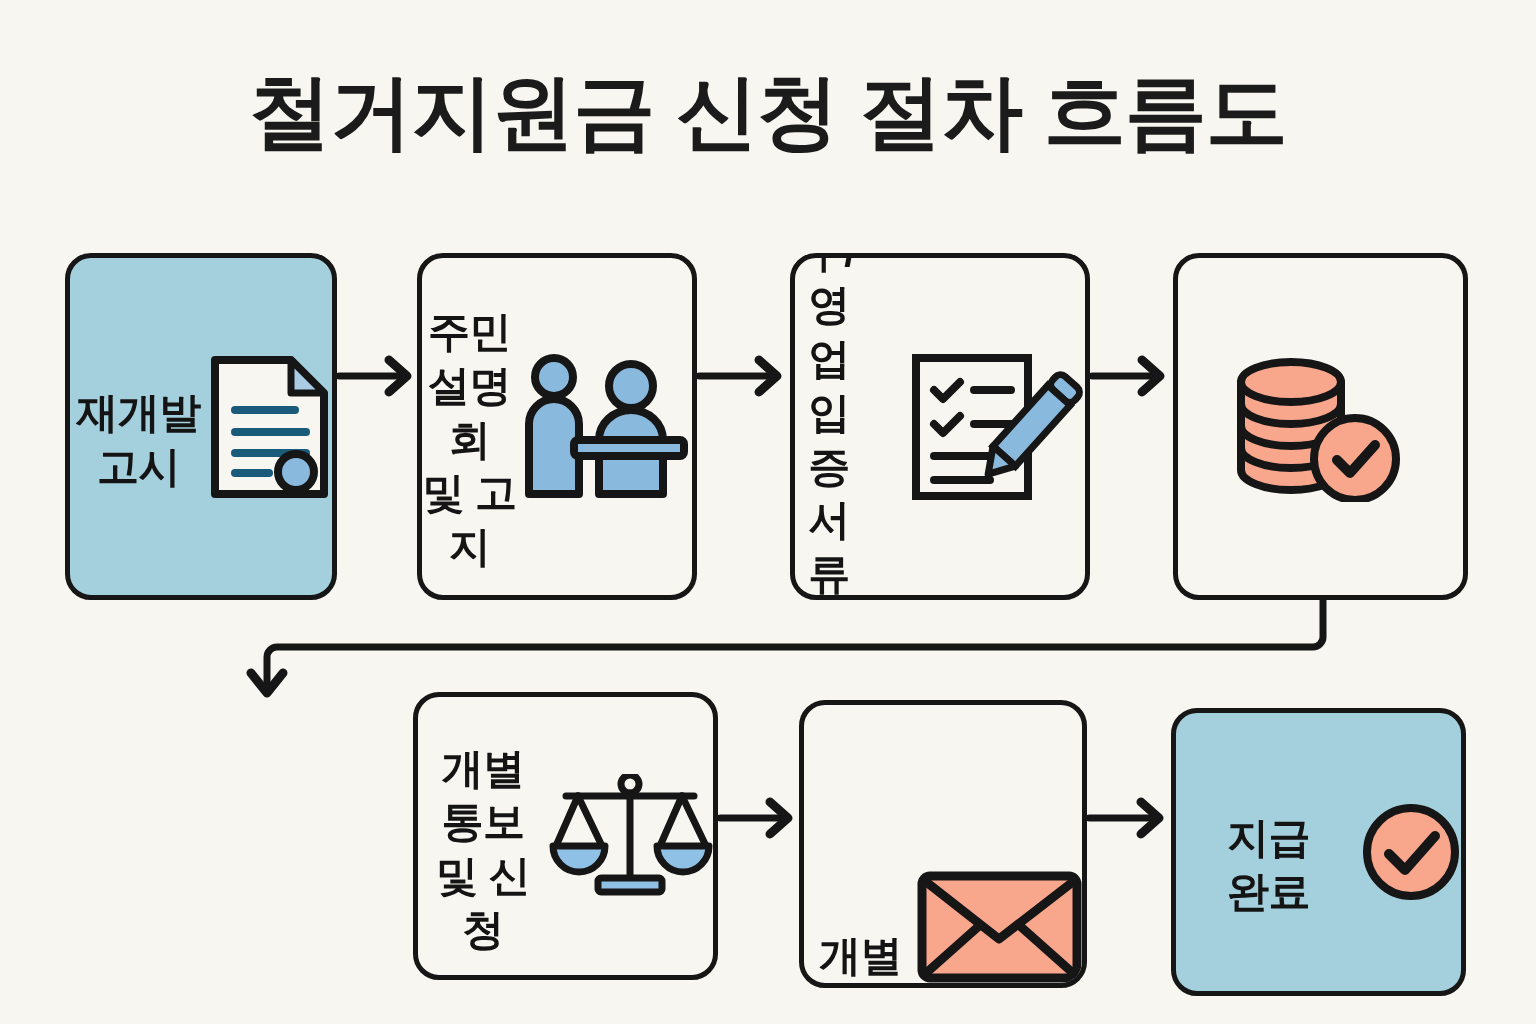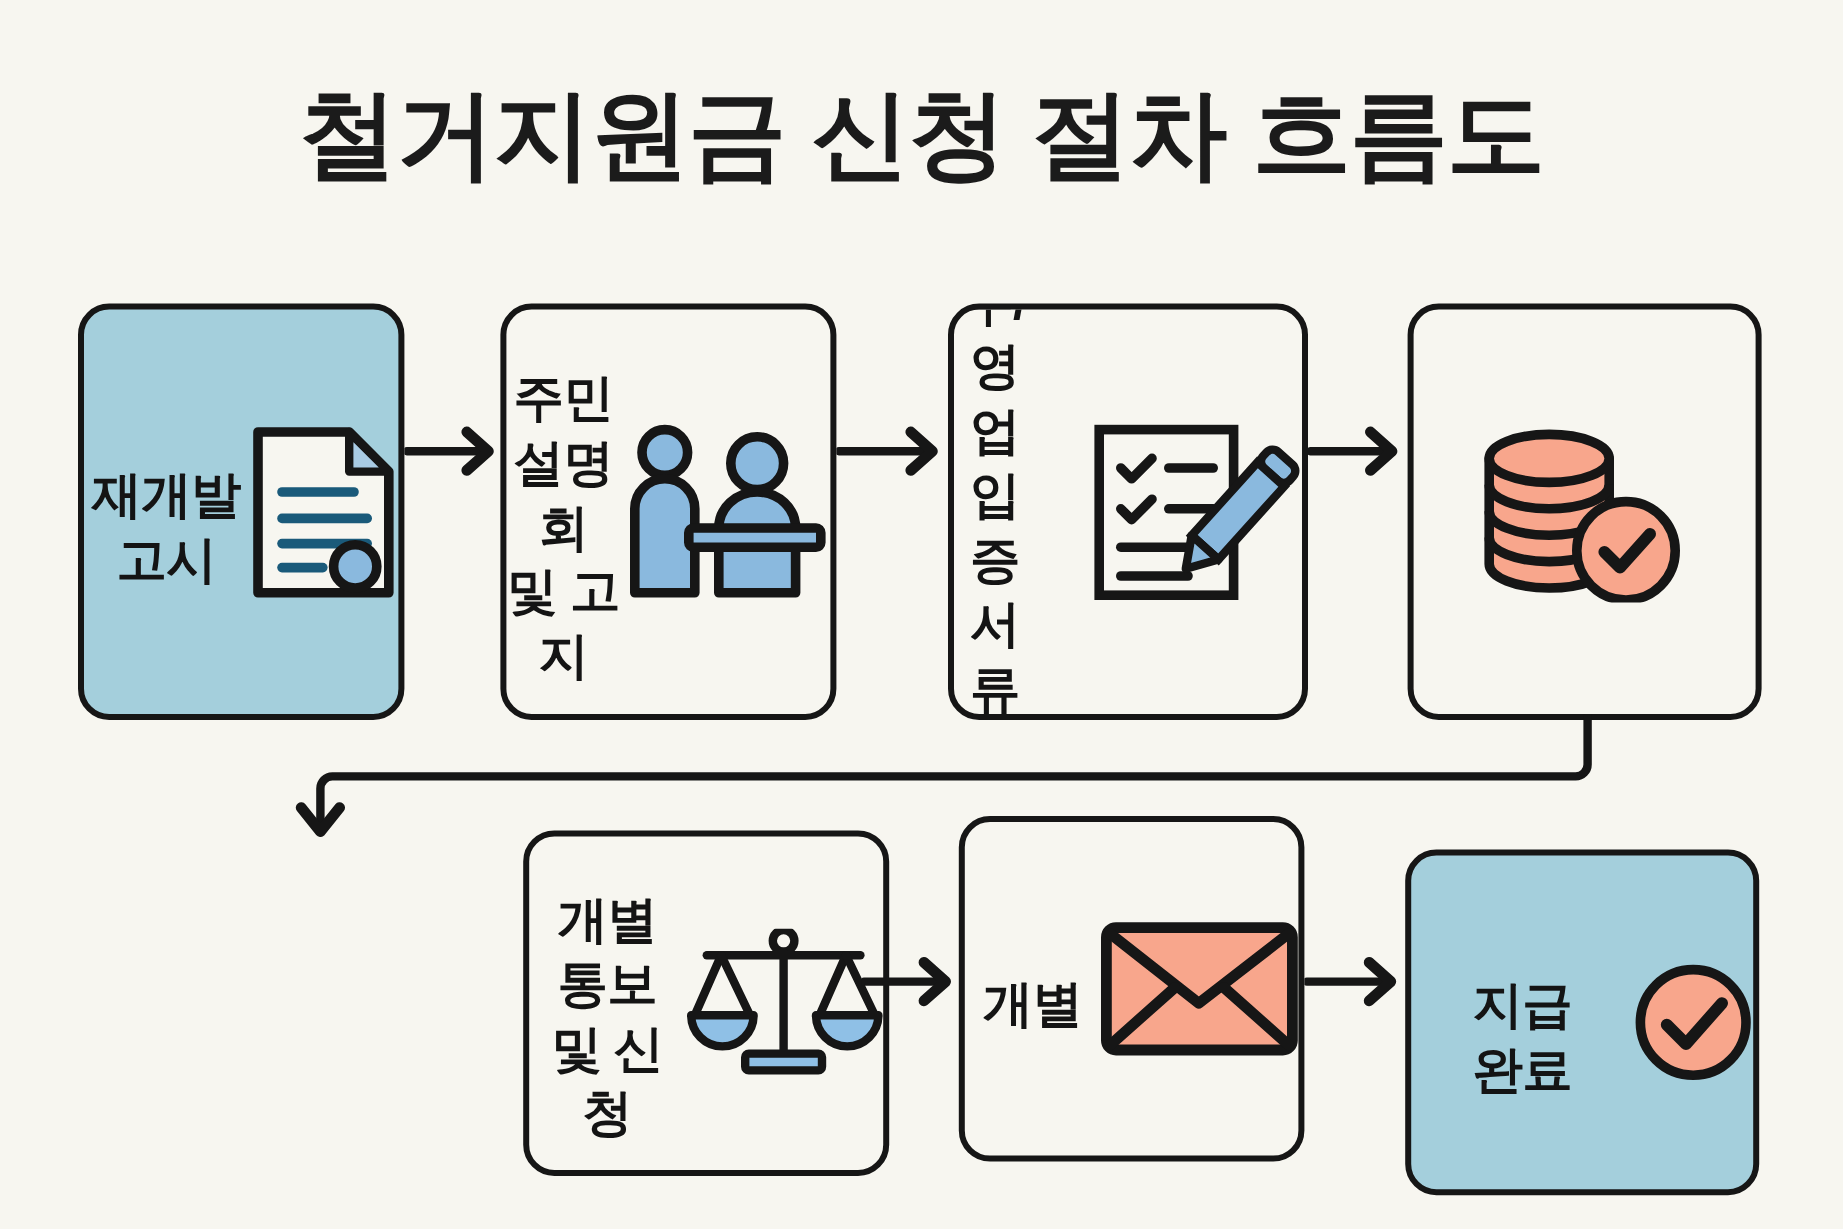--- a/index.html
+++ b/index.html
@@ -137,40 +137,40 @@
         <ellipse cx="58" cy="30" rx="50" ry="20" fill="#f8a68c" stroke="#161616" stroke-width="8"></ellipse>
         <path d="M8 52 a50 20 0 0 0 100 0" fill="none" stroke="#161616" stroke-width="8"></path>
         <path d="M8 74 a50 20 0 0 0 100 0" fill="none" stroke="#161616" stroke-width="8"></path>
         <path d="M8 96 a50 20 0 0 0 100 0" fill="none" stroke="#161616" stroke-width="8"></path>
         <circle cx="122" cy="107" r="41" fill="#f8a68c" stroke="#161616" stroke-width="8"></circle>
         <polyline points="104,108 117,121 142,93" fill="none" stroke="#161616" stroke-width="10" stroke-linecap="round" stroke-linejoin="round"></polyline>
       </svg>
     </div>
   </div>
 
-  <div class="node" style="left:436px; top:692px; width:305px; height:288px;font-family:Liberation Serif, serif;">
+  <div class="node" style="left:413px; top:692px; width:305px; height:288px;">
     <div class="node-label">개별 통보
 및 신청</div>
     <div class="node-icon">
       <svg width="165" height="125" viewBox="0 0 165 125">
         <circle cx="82" cy="10" r="9" fill="none" stroke="#161616" stroke-width="7"></circle>
         <line x1="82" y1="19" x2="82" y2="105" stroke="#161616" stroke-width="7" stroke-linecap="round"></line>
         <line x1="18" y1="22" x2="146" y2="22" stroke="#161616" stroke-width="7" stroke-linecap="round"></line>
         <line x1="30" y1="22" x2="8" y2="72" stroke="#161616" stroke-width="7" stroke-linecap="round"></line>
         <line x1="30" y1="22" x2="54" y2="72" stroke="#161616" stroke-width="7" stroke-linecap="round"></line>
         <path d="M5 72 a26 26 0 0 0 52 0 Z" fill="#8fc0e6" stroke="#161616" stroke-width="7" stroke-linejoin="round"></path>
         <line x1="134" y1="22" x2="112" y2="72" stroke="#161616" stroke-width="7" stroke-linecap="round"></line>
         <line x1="134" y1="22" x2="158" y2="72" stroke="#161616" stroke-width="7" stroke-linecap="round"></line>
         <path d="M109 72 a26 26 0 0 0 52 0 Z" fill="#8fc0e6" stroke="#161616" stroke-width="7" stroke-linejoin="round"></path>
         <rect x="50" y="104" width="64" height="14" rx="3" fill="#8fc0e6" stroke="#161616" stroke-width="7"></rect>
       </svg>
     </div>
   </div>
 
-  <div class="node" style="left:799px; top:680px; width:288px; height:288px;">
+  <div class="node" style="left:799px; top:700px; width:288px; height:288px;align-items:flex-end;">
     <div class="node-label">개별</div>
     <div class="node-icon">
       <svg width="165" height="112" viewBox="0 0 165 112">
         <rect x="5" y="5" width="155" height="102" rx="8" fill="#f8a68c" stroke="#161616" stroke-width="9"></rect>
         <path d="M8 10 L82 68 L157 10" fill="none" stroke="#161616" stroke-width="9" stroke-linecap="round" stroke-linejoin="round"></path>
         <line x1="8" y1="103" x2="62" y2="55" stroke="#161616" stroke-width="9" stroke-linecap="round"></line>
         <line x1="157" y1="103" x2="103" y2="55" stroke="#161616" stroke-width="9" stroke-linecap="round"></line>
       </svg>
     </div>
   </div>

